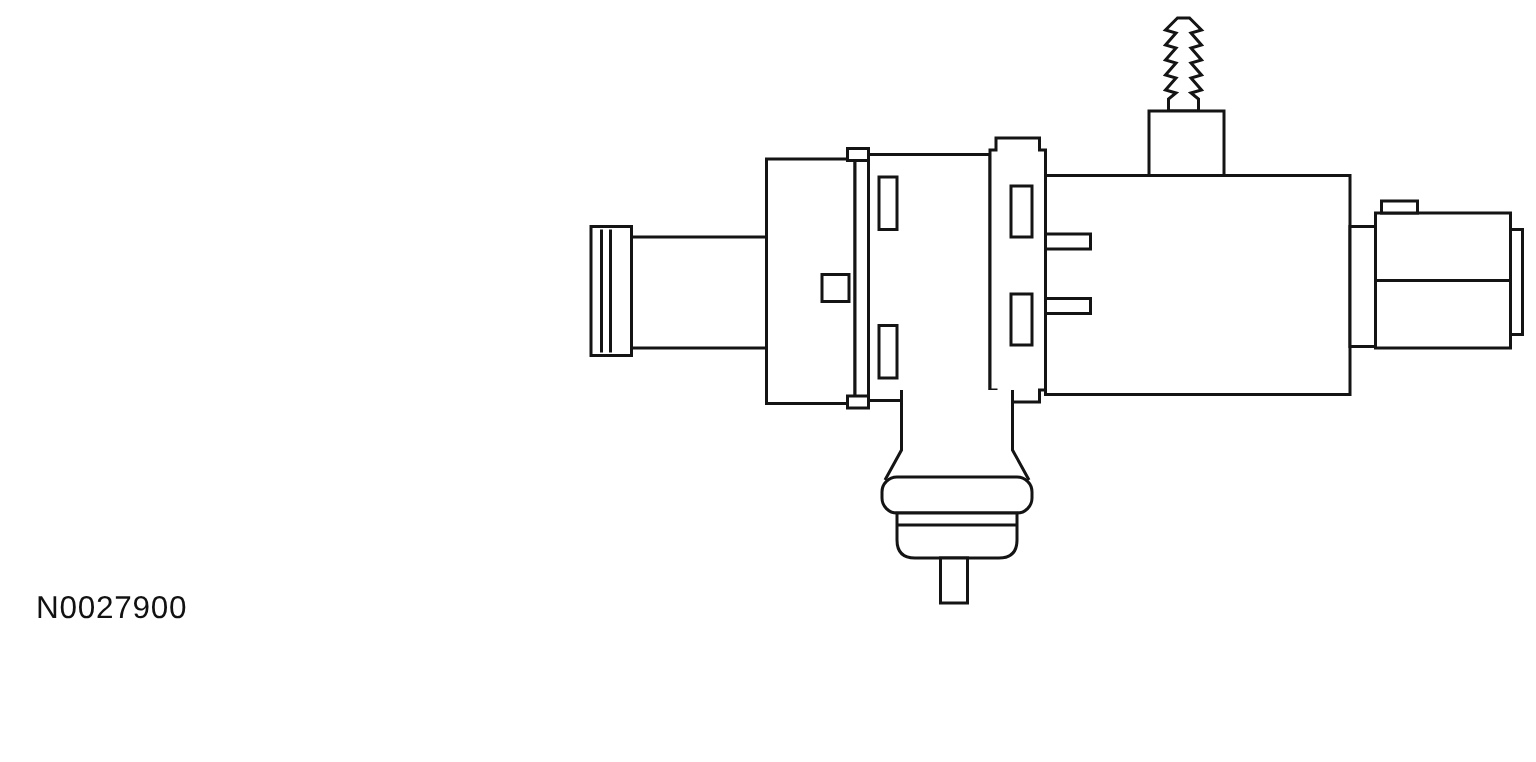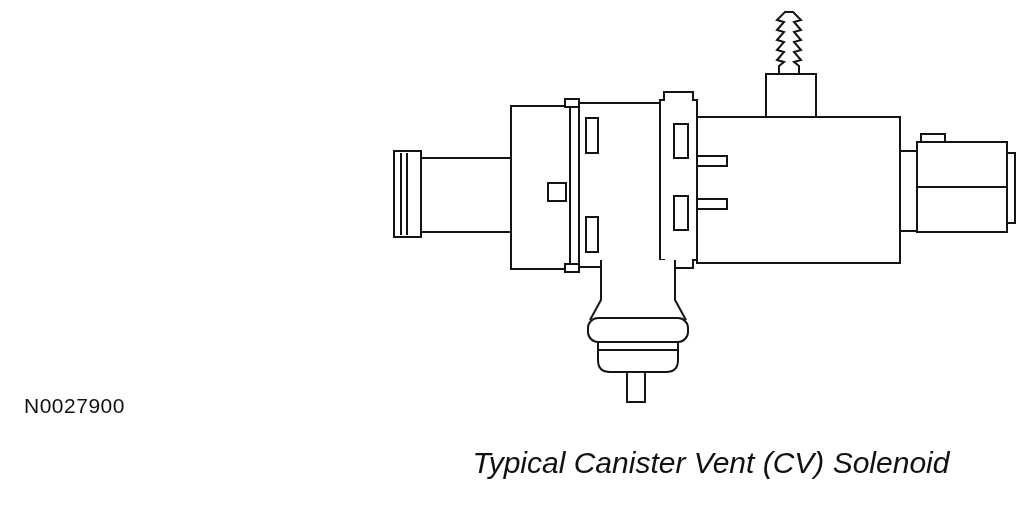--- a/index.html
+++ b/index.html
@@ -113,15 +113,14 @@
       <rect x="588" y="318" width="100" height="24" rx="10"></rect>
       <path d="M598 342 L678 342 L678 360 Q678 372 666 372 L610 372 Q598 372 598 360 Z"></path>
       <line x1="598" y1="350" x2="678" y2="350"></line>
       <rect x="627" y="372" width="18" height="30"></rect>
     </g>
 
   </svg>
 
   <div class="ref-number">N0027900</div>
 
-  <div class="caption">Typical Canister Vent (CV) Solenoid</div>
 
 </div>
 
 </body></html>

